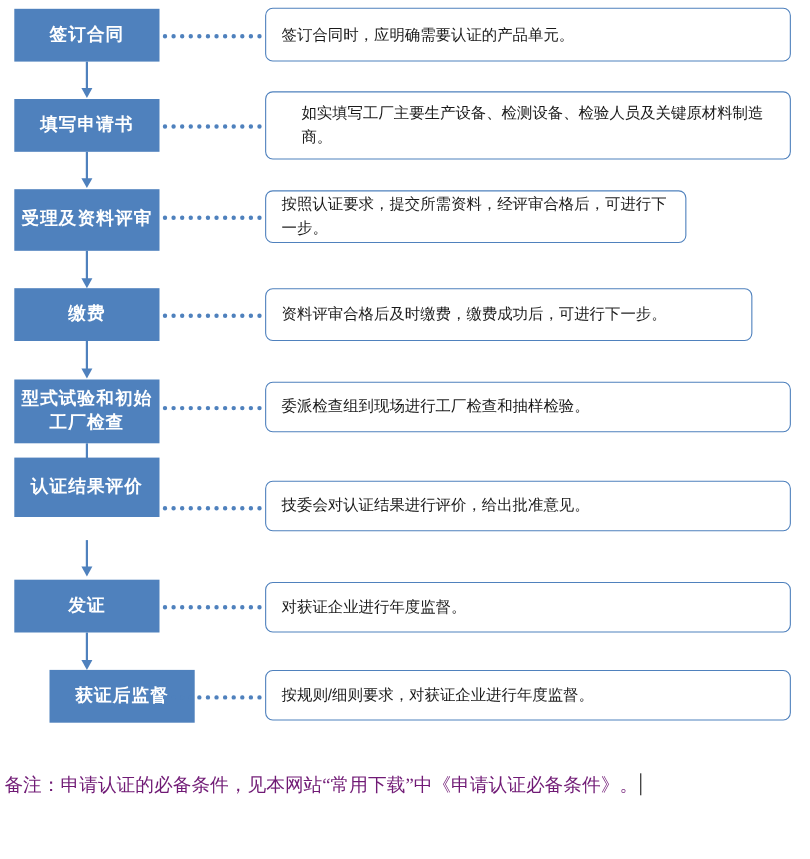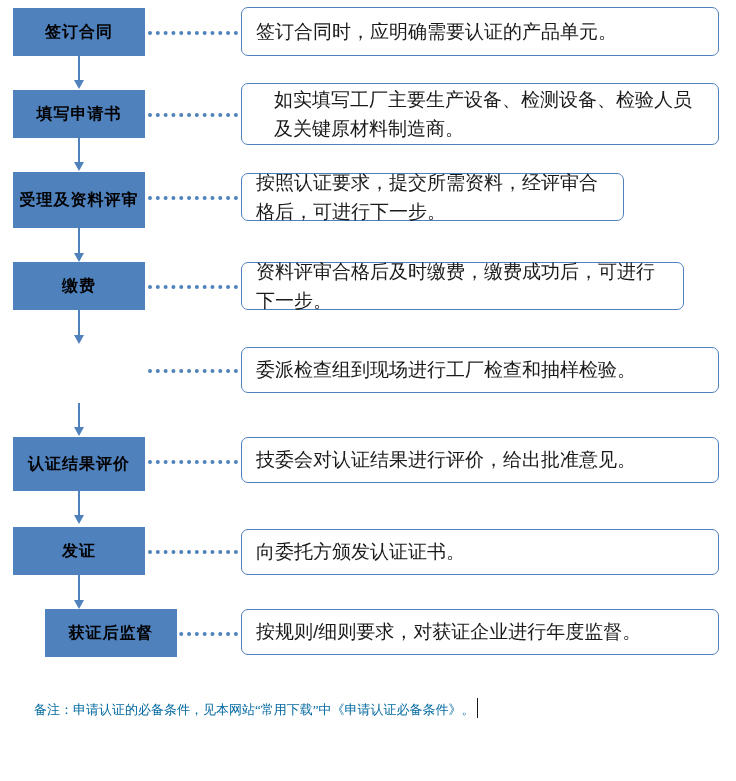--- a/index.html
+++ b/index.html
@@ -19,41 +19,41 @@
     position: relative;
     width: 736px;
     height: 781px;
   }
   
   .step-box {
     position: absolute;
     left: 13px;
     width: 132px;
     background: #4f81bd;
-    color: #000000;
+    color: #ffffff;
     font-size: 16px;
     font-weight: bold;
     letter-spacing: 1px;
     display: flex;
     align-items: center;
     justify-content: center;
     text-align: center;
     line-height: 1.35;
     box-sizing: border-box;
     padding: 5px 4px;
   }
   
   .note-box {
     position: absolute;
     left: 241px;
     border: 1px solid #4f81bd;
     border-radius: 7px;
     background: #ffffff;
     color: #1a1a1a;
-    font-size: 19px;
+    font-size: 14px;
     line-height: 1.55;
     box-sizing: border-box;
     padding: 7px 12px 7px 14px;
     display: flex;
     align-items: center;
   }
   .note-box span {
     display: block;
   }
   
@@ -76,27 +76,27 @@
   }
   
   .dots {
     position: absolute;
     height: 4px;
     border-top: 4px dotted #4f81bd;
   }
   
   .footnote {
     position: absolute;
-    left: 34px;
+    left: 4px;
     top: 697px;
     width: 700px;
     font-family: "Liberation Serif", serif;
-    font-size: 13px;
+    font-size: 17px;
     line-height: 2.05;
-    color: #0369a1;
+    color: #701a75;
   }
   .caret {
     display: inline-block;
     width: 1px;
     height: 20px;
     background: #1a1a1a;
     vertical-align: -4px;
     margin-left: 2px;
   }
 </style>
@@ -134,41 +134,44 @@
 
   <div class="step-box" style="top:262px;height:48px;">
     <span>缴费</span>
   </div>
   <div class="dots" style="left:148px;top:285px;width:90px;"></div>
   <div class="note-box" style="top:262px;width:443px;height:48px;">
     <span>资料评审合格后及时缴费，缴费成功后，可进行下一步。</span>
   </div>
   <div class="v-arrow" style="top:310px;height:26px;"></div>
 
+  <div class="step-box" style="top:345px;height:58px;">
+    <span>型式试验和初始工厂检查</span>
+  </div>
   <div class="dots" style="left:148px;top:369px;width:90px;"></div>
   <div class="note-box" style="top:347px;width:478px;height:46px;">
     <span>委派检查组到现场进行工厂检查和抽样检验。</span>
   </div>
   <div class="v-arrow" style="top:403px;height:25px;"></div>
 
-  <div class="step-box" style="top:437px;height:54px;">
+  <div class="step-box" style="top:416px;height:54px;">
     <span>认证结果评价</span>
   </div>
   <div class="dots" style="left:148px;top:460px;width:90px;"></div>
   <div class="note-box" style="top:437px;width:478px;height:46px;">
     <span>技委会对认证结果进行评价，给出批准意见。</span>
   </div>
   <div class="v-arrow" style="top:491px;height:25px;"></div>
 
   <div class="step-box" style="top:527px;height:48px;">
     <span>发证</span>
   </div>
   <div class="dots" style="left:148px;top:550px;width:90px;"></div>
   <div class="note-box" style="top:529px;width:478px;height:46px;">
-    <span>向委托方颁发认证证书。</span>
+    <span>对获证企业进行年度监督。</span>
   </div>
   <div class="v-arrow" style="top:575px;height:26px;"></div>
 
   <div class="step-box" style="top:609px;height:48px;margin-left:32px;">
     <span>获证后监督</span>
   </div>
   <div class="dots" style="left:148px;top:632px;width:90px;"></div>
   <div class="note-box" style="top:609px;width:478px;height:46px;">
     <span>按规则/细则要求，对获证企业进行年度监督。</span>
   </div>

